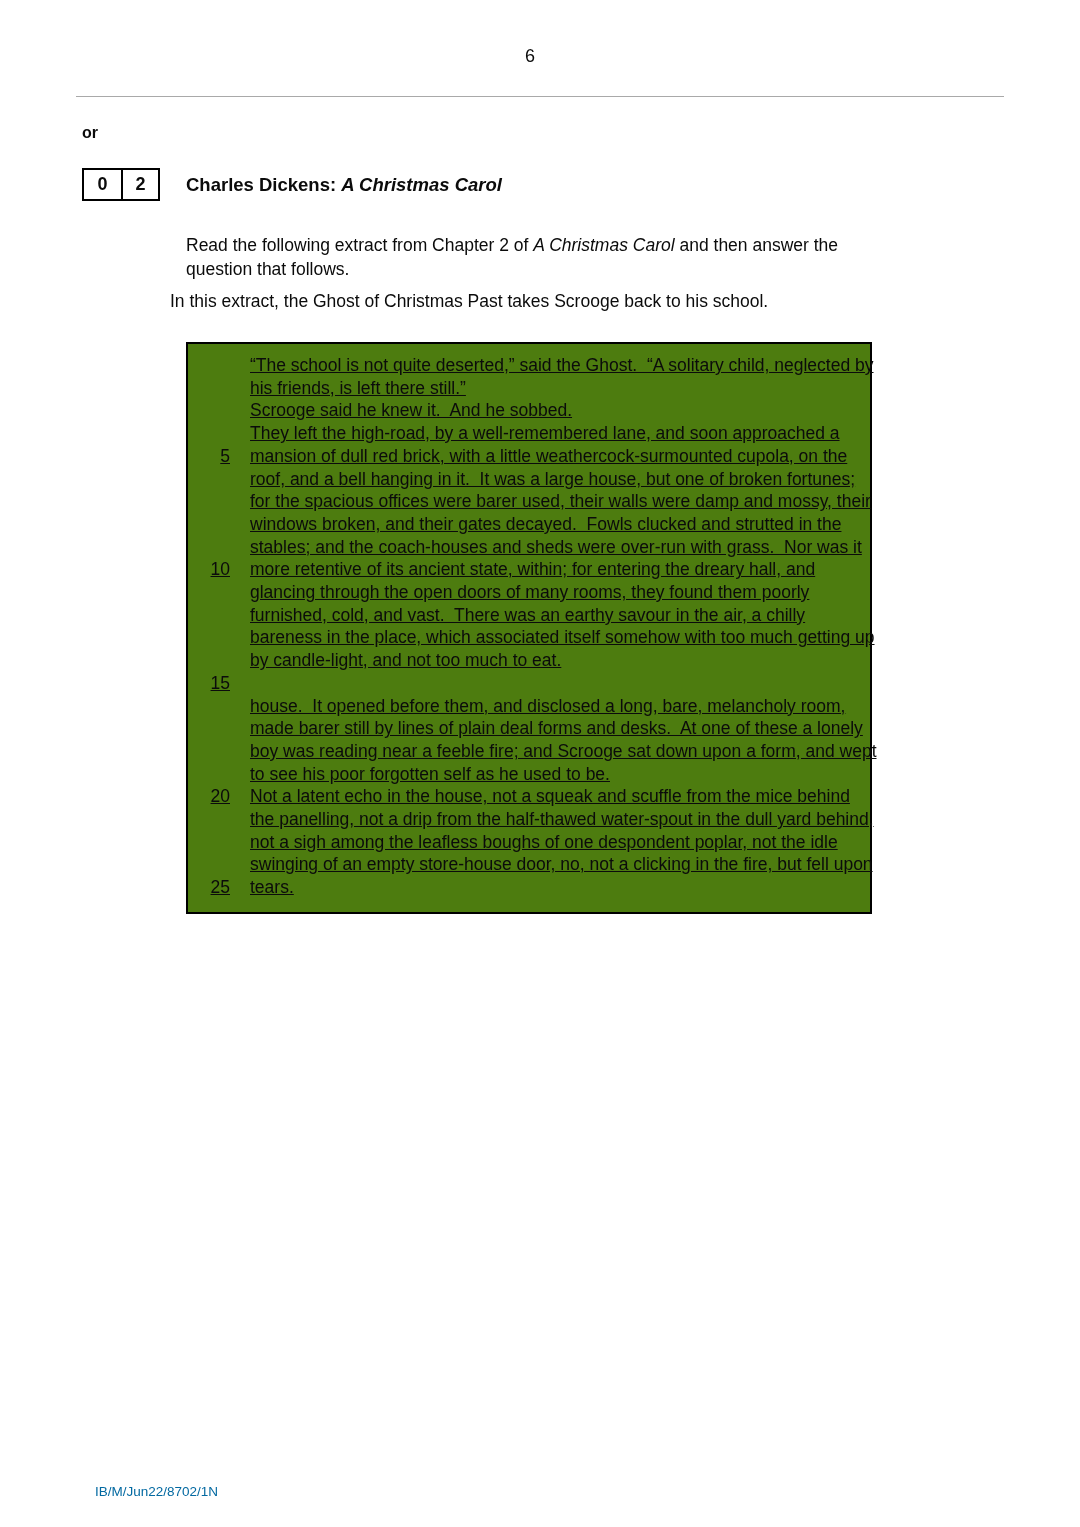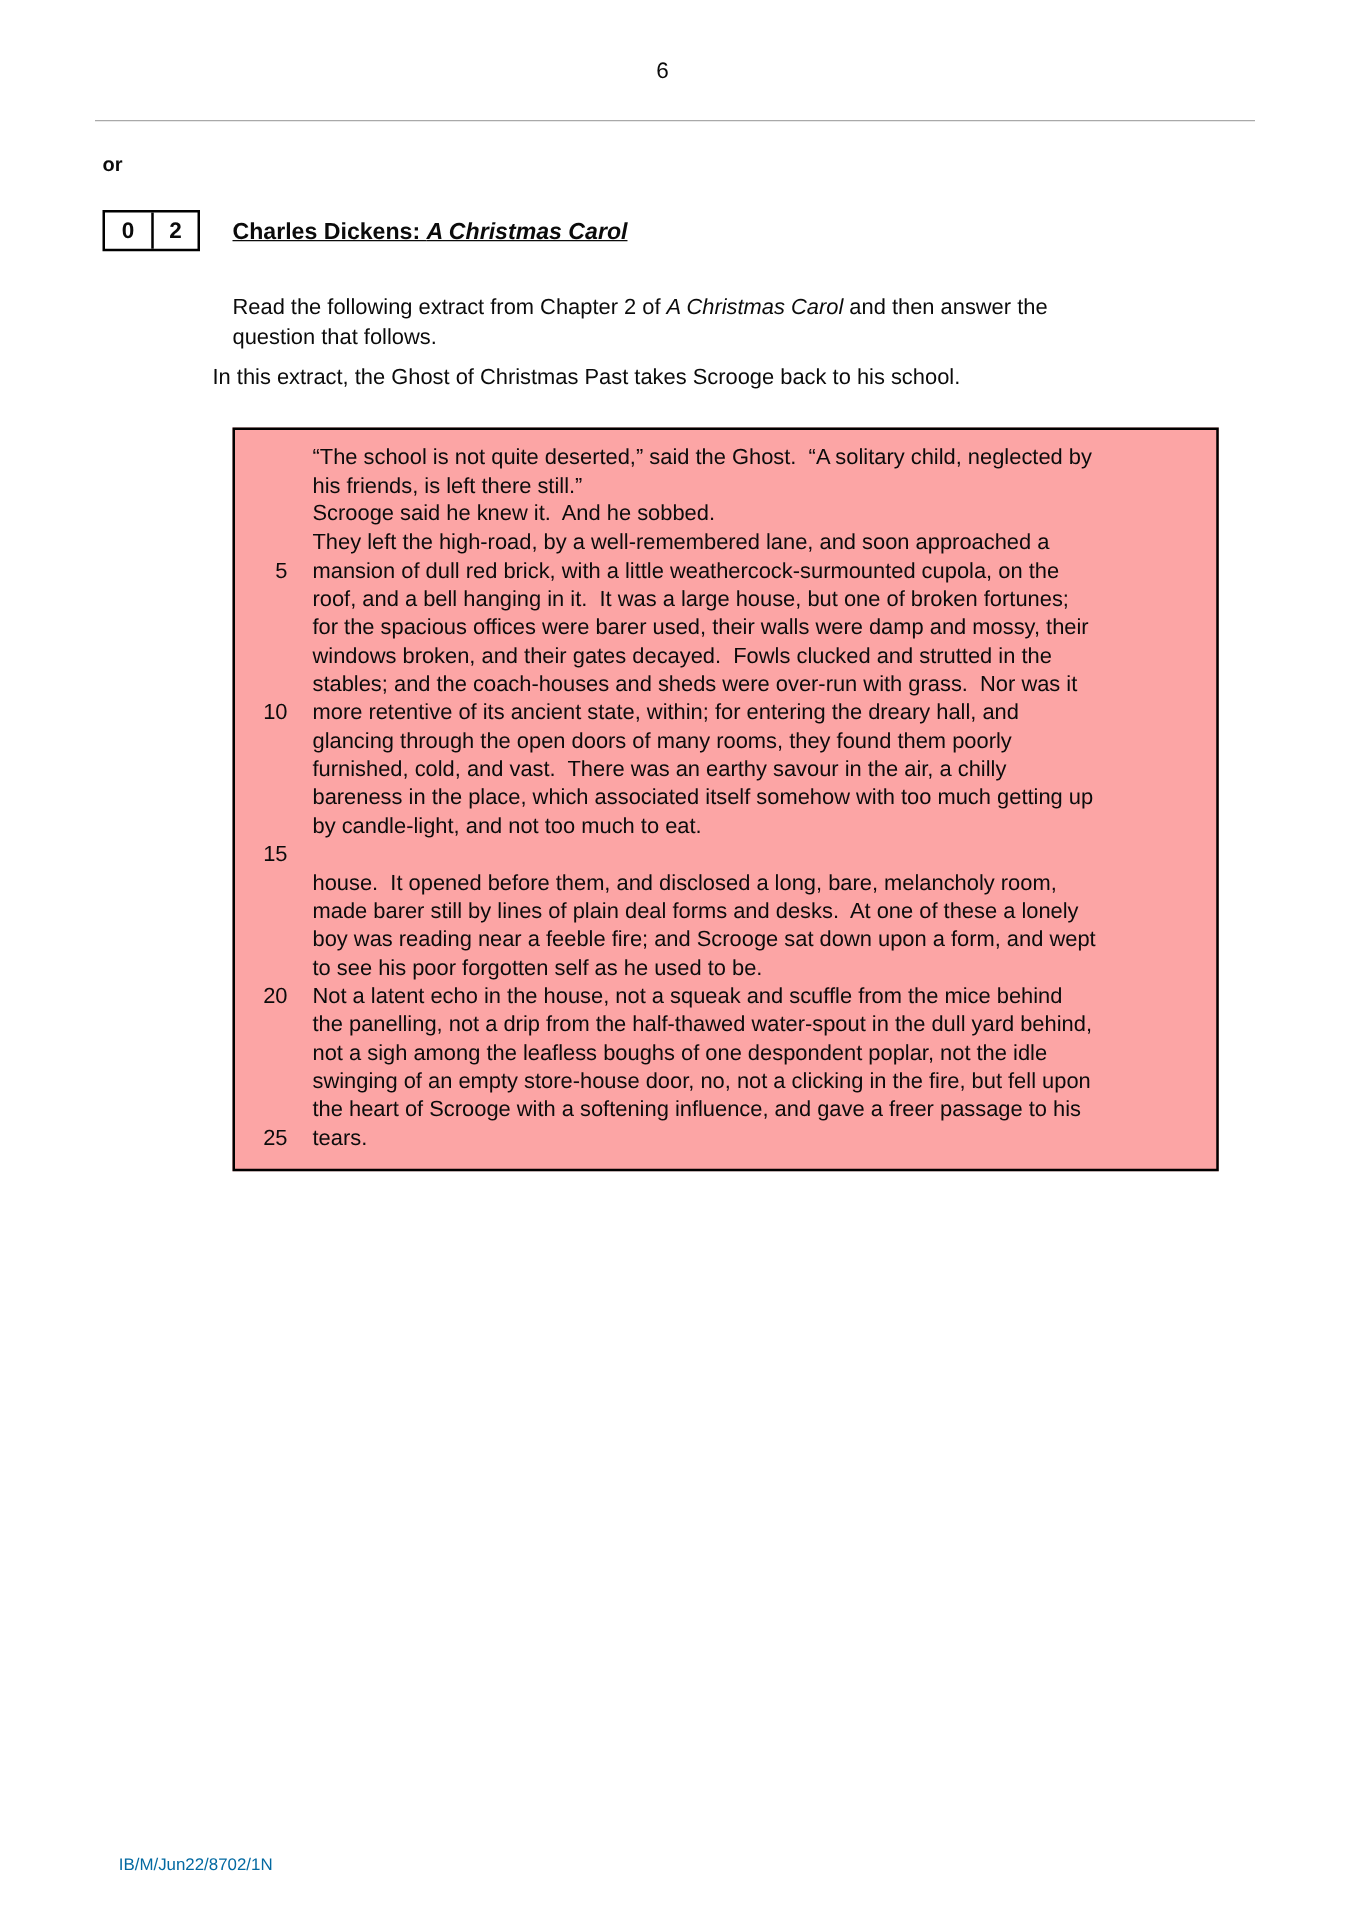--- a/index.html
+++ b/index.html
@@ -60,21 +60,20 @@
     justify-content: center;
     font-weight: bold;
     font-size: 18px;
   }
   .qnum-cell + .qnum-cell { border-left: 2px solid #000; }
   .question-title {
     margin-left: 26px;
     font-weight: bold;
     font-size: 18.5px;
     white-space: pre;
-    text-decoration: underline;
   }
   .question-title .book-title { font-style: italic; }
   .instruction {
     position: absolute;
     top: 224px;
     left: 186px;
     font-size: 17.5px;
     line-height: 23.5px;
     margin-top: 10px;
   }
@@ -84,24 +83,25 @@
     position: absolute;
     top: 291px;
     left: 170px;
     font-size: 17.5px;
     white-space: pre;
   }
   .extract-box {
     position: absolute;
     top: 342px;
     left: 186px;
-    width: 789px;
+    width: 686px;
     border: 2px solid #000;
-    background: #fca5a5;
+    background: #4d7c0f;
     padding: 10px 0 13px 0;
+    text-decoration: underline;
   }
   .xline {
     display: flex;
     font-size: 17.5px;
     line-height: 22.7px;
   }
   .xnum {
     width: 42px;
     flex: 0 0 42px;
     text-align: right;
@@ -233,21 +233,20 @@
         <div class="xline">
           <span class="xnum"></span>
           <span class="xtext">not a sigh among the leafless boughs of one despondent poplar, not the idle</span>
         </div>
         <div class="xline">
           <span class="xnum"></span>
           <span class="xtext">swinging of an empty store-house door, no, not a clicking in the fire, but fell upon</span>
         </div>
         <div class="xline">
           <span class="xnum"></span>
-          <span class="xtext">the heart of Scrooge with a softening influence, and gave a freer passage to his</span>
         </div>
         <div class="xline">
           <span class="xnum">25</span>
           <span class="xtext">tears.</span>
         </div>
       </div>
   </div>
 
   <div class="footer-ref">IB/M/Jun22/8702/1N</div>
 

